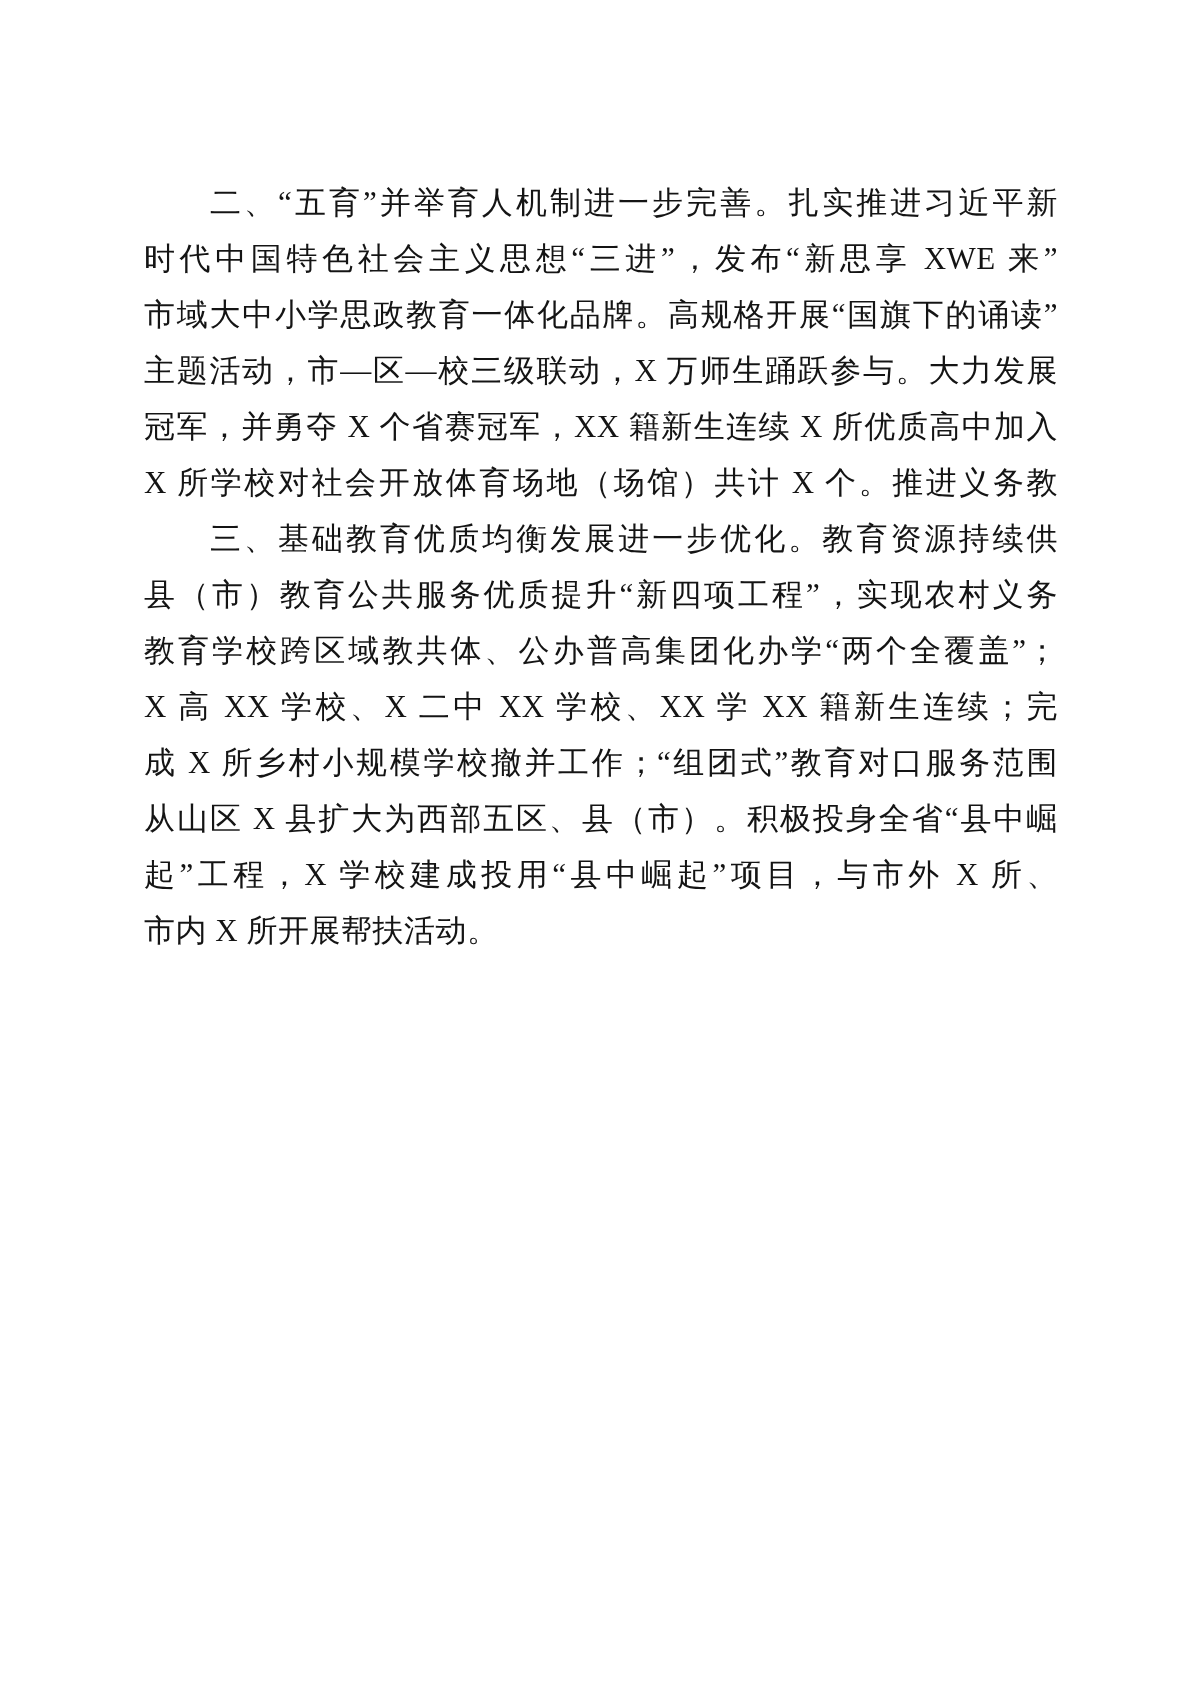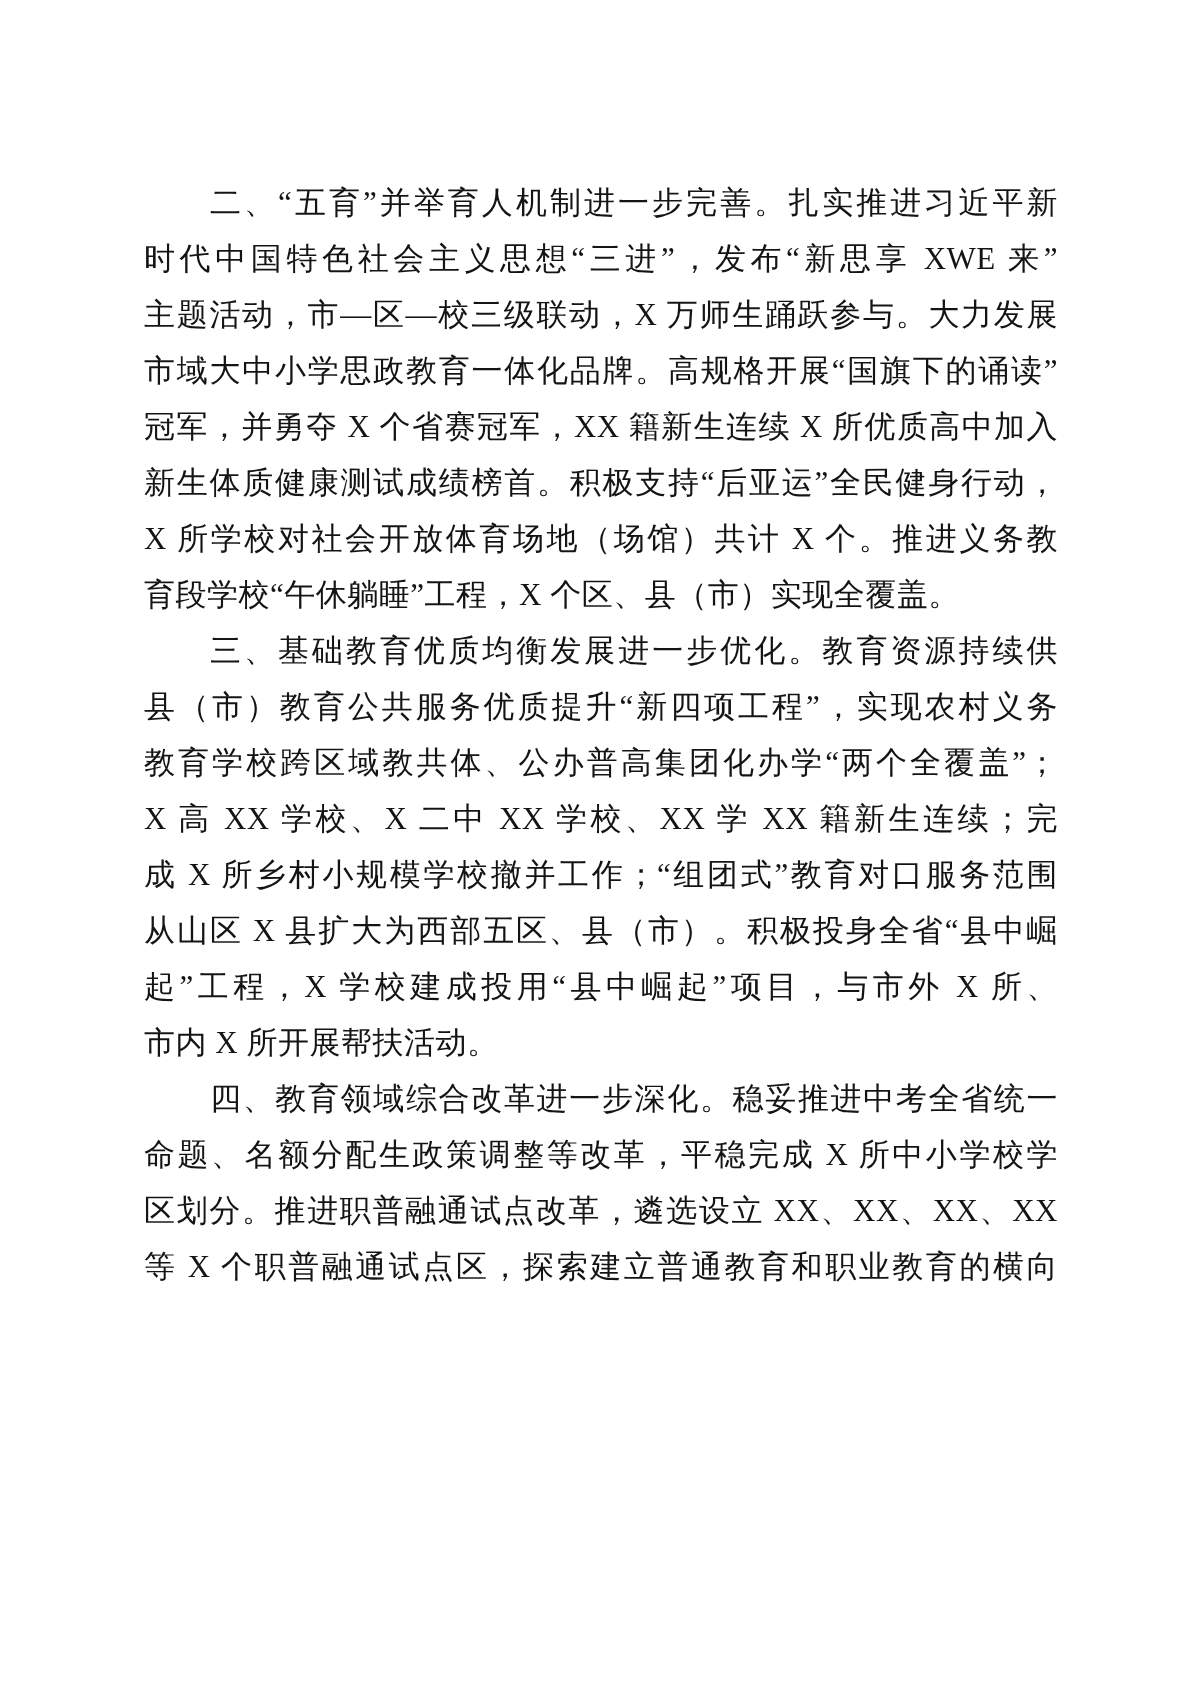--- a/index.html
+++ b/index.html
@@ -45,37 +45,29 @@
   }
 </style>
 </head>
 <body>
 
 <div class="page" style="background: rgb(255, 255, 255);">
   <div class="text-block" id="text-block" style="color: rgb(20, 20, 20);">
       <div class="paragraph">
         <div class="line just indent">二、“五育”并举育人机制进一步完善。扎实推进习近平新</div>
         <div class="line just">时代中国特色社会主义思想“三进”，发布“新思享 XWE 来”</div>
+        <div class="line just">市域大中小学思政教育一体化品牌。高规格开展“国旗下的诵读”</div>
         <div class="line just">主题活动，市—区—校三级联动，X 万师生踊跃参与。大力发展</div>
-        <div class="line just">市域大中小学思政教育一体化品牌。高规格开展“国旗下的诵读”</div>
         <div class="line just">冠军，并勇夺 X 个省赛冠军，XX 籍新生连续 X 所优质高中加入</div>
-        <div class="line just">新生体质健康测试成绩榜首。积极支持“后亚运”全民健身行动，</div>
         <div class="line just">X 所学校对社会开放体育场地（场馆）共计 X 个。推进义务教</div>
-        <div class="line plain">育段学校“午休躺睡”工程，X 个区、县（市）实现全覆盖。</div>
       </div>
       <div class="paragraph">
         <div class="line just indent">三、基础教育优质均衡发展进一步优化。教育资源持续供给，</div>
         <div class="line just">县（市）教育公共服务优质提升“新四项工程”，实现农村义务</div>
         <div class="line just">教育学校跨区域教共体、公办普高集团化办学“两个全覆盖”；</div>
         <div class="line just">X 高 XX 学校、X 二中 XX 学校、XX 学 XX 籍新生连续；完</div>
         <div class="line just">成 X 所乡村小规模学校撤并工作；“组团式”教育对口服务范围</div>
         <div class="line just">从山区 X 县扩大为西部五区、县（市）。积极投身全省“县中崛</div>
         <div class="line just">起”工程，X 学校建成投用“县中崛起”项目，与市外 X 所、</div>
         <div class="line plain">市内 X 所开展帮扶活动。</div>
       </div>
-      <div class="paragraph">
-        <div class="line just indent">四、教育领域综合改革进一步深化。稳妥推进中考全省统一</div>
-        <div class="line just">命题、名额分配生政策调整等改革，平稳完成 X 所中小学校学</div>
-        <div class="line just">区划分。推进职普融通试点改革，遴选设立 XX、XX、XX、XX</div>
-        <div class="line just">等 X 个职普融通试点区，探索建立普通教育和职业教育的横向</div>
-      </div>
     </div>
 </div>
 
 </body></html>

